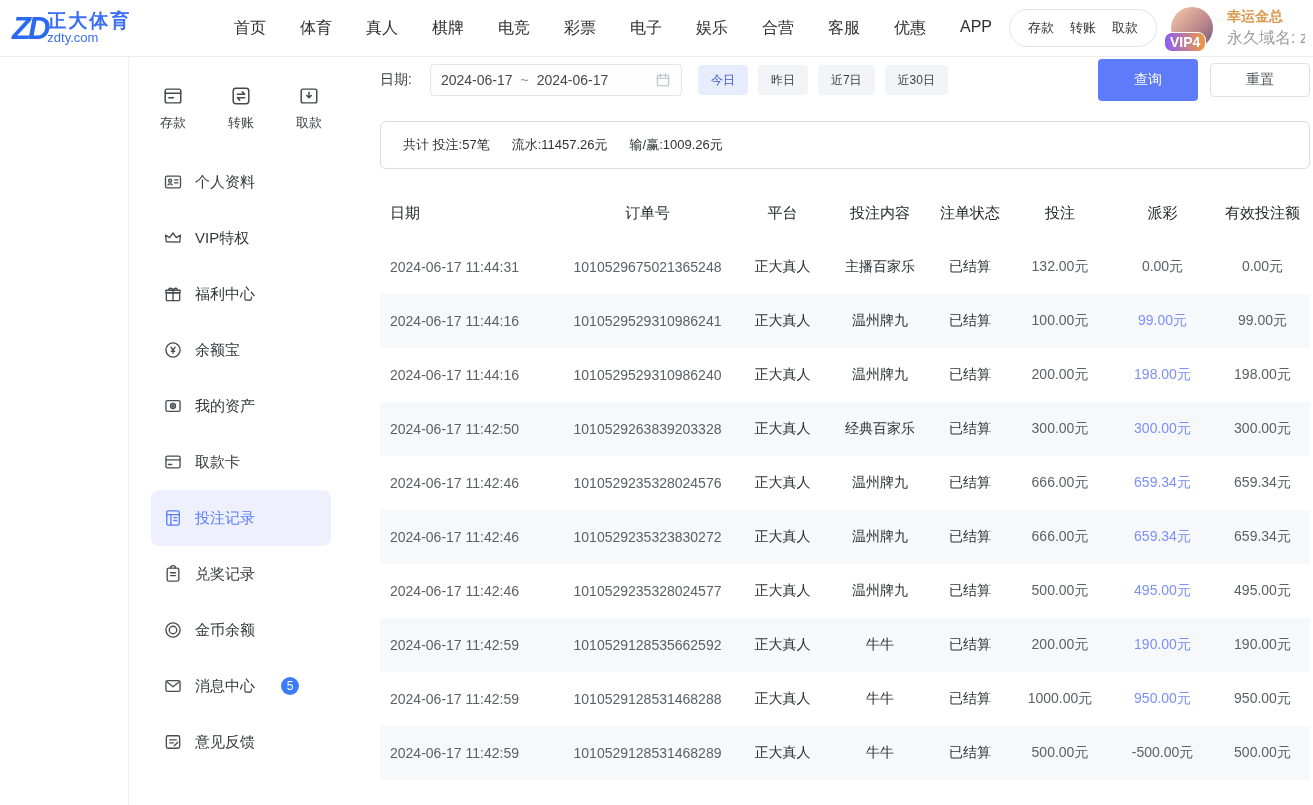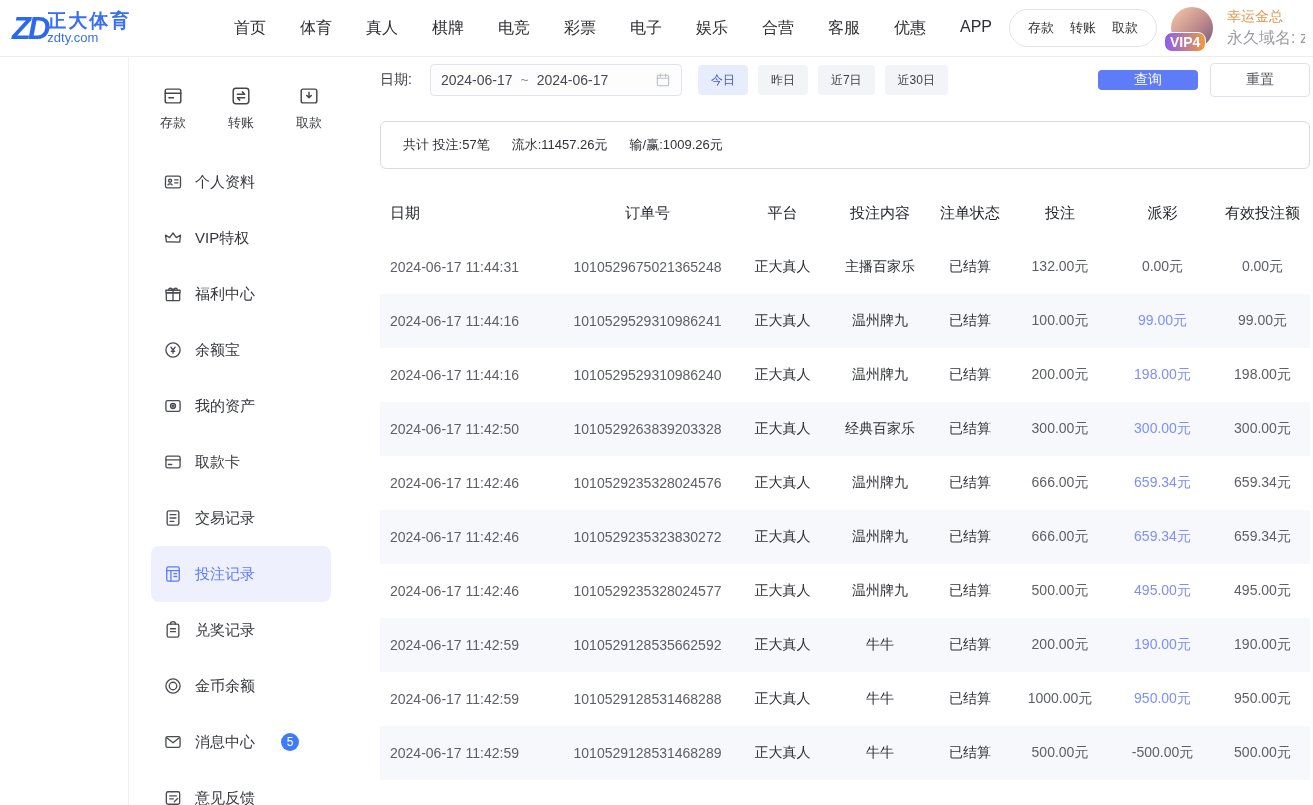--- a/index.html
+++ b/index.html
@@ -18,21 +18,21 @@
   .brand-domain { font-size:13px; color:#3a6ef5; }
   .main-nav { display:flex; gap:34px; margin-left:54px; }
   .nav-item { font-size:16px; color:#2f2f33; cursor:pointer; white-space:nowrap; }
   .top-right { margin-left:auto; display:flex; align-items:center; gap:14px; }
   .wallet-pill { display:flex; gap:16px; border:1px solid #e3e4ea; border-radius:19px; padding:9px 18px; font-size:13px; color:#2f2f33; white-space:nowrap; }
   .wallet-link { cursor:pointer; }
   .avatar-wrap { position:relative; width:42px; height:42px; flex:0 0 auto; cursor:pointer; }
   .avatar { width:42px; height:42px; border-radius:50%; background:linear-gradient(135deg,#eec0a4 10%,#c08a8c 55%,#6e5a7c 100%); }
   .vip-badge { position:absolute; left:-7px; bottom:-3px; background:linear-gradient(90deg,#8a5cf5,#f09a3e); color:#fff; font-size:14px; font-weight:700; padding:2px 5px; border-radius:8px; border:1px solid #fff; line-height:1; }
   .user-meta { display:flex; flex-direction:column; line-height:1.4; width:78px; overflow:hidden; }
-  .user-name { font-size:14px; font-weight:400; color:#d9984e; white-space:nowrap; }
+  .user-name { font-size:14px; font-weight:700; color:#d9984e; white-space:nowrap; }
   .user-domain { font-size:16px; color:#9a9aa0; white-space:nowrap; }
   
   .page { display:flex; height:748px; }
   .left-gutter { width:128px; flex:0 0 auto; }
   .sidebar { width:250px; flex:0 0 auto; border-left:1px solid #f1f1f4; padding:28px 47px 0 22px; overflow:hidden; }
   .quick-actions { display:flex; justify-content:space-between; }
   .qa { display:flex; flex-direction:column; align-items:center; gap:7px; cursor:pointer; width:44px; }
   .qa .icon { color:#45474d; }
   .qa .icon svg { width:22px; height:22px; }
   .qa-label { font-size:13px; color:#3c3e44; }
@@ -50,21 +50,21 @@
   .main { flex:1; padding:6px 3px 0 2px; min-width:0; }
   .filter-row { display:flex; align-items:center; height:34px; }
   .date-label { font-size:14px; color:#3c3e44; margin-right:18px; white-space:nowrap; }
   .date-input { width:252px; height:32px; border:1px solid #e2e4eb; border-radius:4px; background:#fdfdfe; display:flex; align-items:center; padding:0 10px; font-size:14px; color:#46484e; cursor:pointer; }
   .date-sep { color:#8a8c92; margin:0 8px; }
   .date-input .icon { color:#b9bcc5; margin-left:auto; }
   .date-input .icon svg { width:16px; height:16px; }
   .range-group { display:flex; gap:10px; margin-left:16px; }
   .range-btn { height:30px; padding:0 13px; border:none; border-radius:4px; background:#f3f4f8; font-size:12px; color:#3c3e44; cursor:pointer; font-family:inherit; white-space:nowrap; }
   .range-btn.active { background:#e7edfc; color:#4257c5; }
-  .btn-query { margin-left:auto; width:100px; height:20px; background:#5e7cf9; color:#fff; border:none; border-radius:4px; font-size:14px; cursor:pointer; font-family:Liberation Mono, monospace; }
+  .btn-query { margin-left:auto; width:100px; height:42px; background:#5e7cf9; color:#fff; border:none; border-radius:4px; font-size:14px; cursor:pointer; font-family:Liberation Mono, monospace; }
   .btn-reset { margin-left:12px; width:100px; height:34px; background:#fff; color:#55575d; border:1px solid #dfe1e8; border-radius:4px; font-size:14px; cursor:pointer; font-family:inherit; }
   .summary-box { margin-top:24px; height:48px; border:1px solid #d8dbe3; border-radius:6px; display:flex; align-items:center; padding:0 22px; gap:22px; background:#fff; }
   .sum-part { font-size:13px; color:#2f3136; white-space:nowrap; }
   
   .table { margin-top:17px; }
   .thead, .tr { display:grid; grid-template-columns:180px 175px 95px 100px 80px 100px 105px 1fr; align-items:center; height:54px; }
   .th { font-size:15px; color:#26282d; text-align:center; white-space:nowrap;font-family:Liberation Serif, serif; }
   .th:first-child { text-align:left; padding-left:10px; }
   .td { font-size:14px; color:#5d5f66; text-align:center; white-space:nowrap; overflow:hidden; }
   .td:first-child { text-align:left; padding-left:10px; }
@@ -196,29 +196,20 @@
         </div>
         <div class="menu-item">
           <span class="icon">
             <svg viewBox="0 0 24 24" fill="none" stroke="currentColor" stroke-width="1.6" stroke-linecap="round" stroke-linejoin="round">
               <rect x="3.5" y="5" width="17" height="14" rx="2"></rect>
               <path d="M3.5 9.5h17M6.5 15h4"></path>
             </svg>
           </span>
           <span class="menu-label">取款卡</span>
         </div>
-        <div class="menu-item">
-          <span class="icon">
-            <svg viewBox="0 0 24 24" fill="none" stroke="currentColor" stroke-width="1.6" stroke-linecap="round" stroke-linejoin="round">
-              <rect x="5" y="3.5" width="14" height="17" rx="2"></rect>
-              <path d="M8.5 8h7M8.5 12h7M8.5 16h4.5"></path>
-            </svg>
-          </span>
-          <span class="menu-label">交易记录</span>
-        </div>
         <div class="menu-item active">
           <span class="icon">
             <svg viewBox="0 0 24 24" fill="none" stroke="currentColor" stroke-width="1.6" stroke-linecap="round" stroke-linejoin="round">
               <rect x="4.5" y="3.5" width="15" height="17" rx="2"></rect>
               <path d="M4.5 8h15M9.5 8v12.5M13 11.5h3.5M13 15h3.5"></path>
             </svg>
           </span>
           <span class="menu-label">投注记录</span>
         </div>
         <div class="menu-item">

